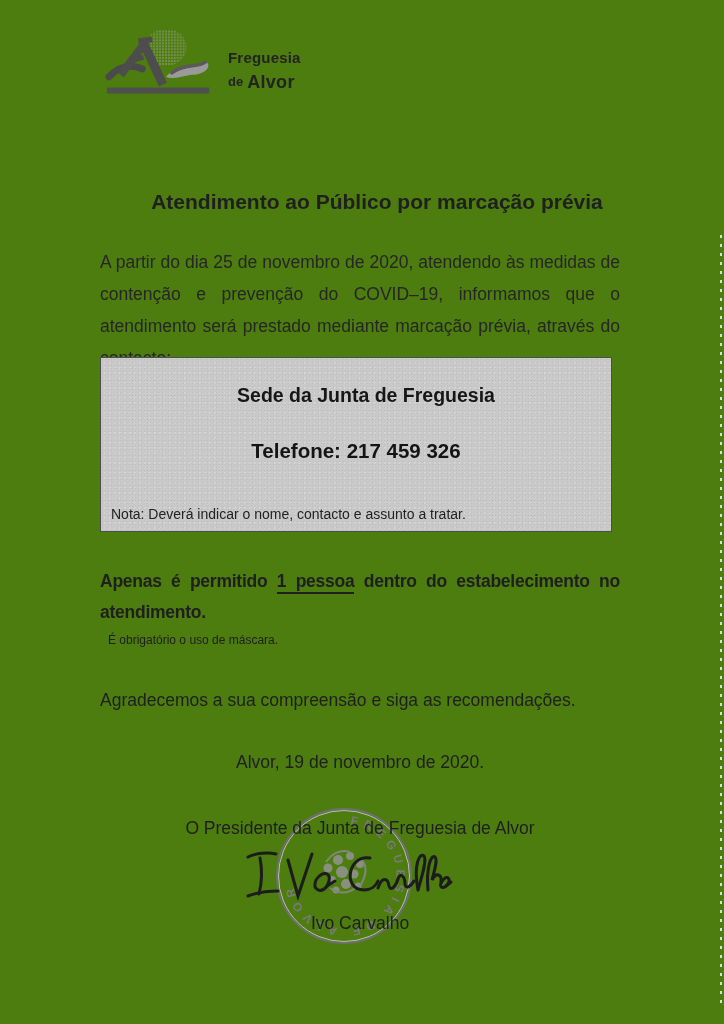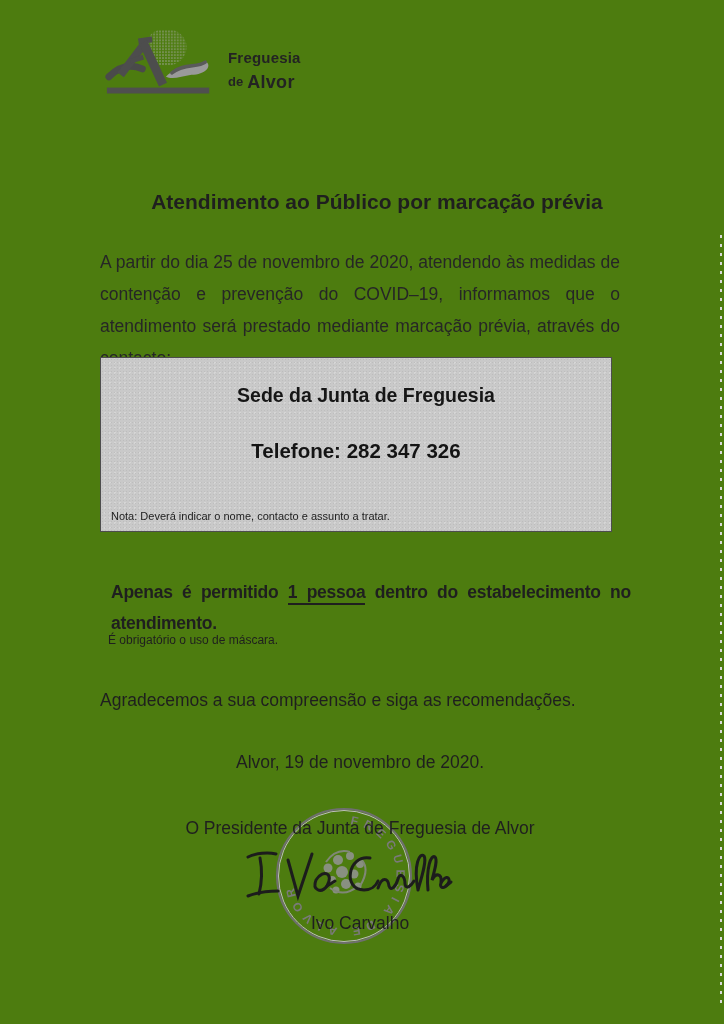--- a/index.html
+++ b/index.html
@@ -39,24 +39,24 @@
     box-sizing:border-box;border:1px solid #4d4d4d;
     background-color:#c9c9c9;
     background-image:
       radial-gradient(#bdbdbd 1px, transparent 1px),
       radial-gradient(#d6d6d6 1px, transparent 1px);
     background-size:3px 3px,5px 5px;
     background-position:0 0,1px 2px;
   }
   .box-heading{margin-top:26px;text-align:center;font-size:19.5px;font-weight:bold;color:#161616;margin-left:20px;}
   .box-phone{margin-top:32px;text-align:center;font-size:20.5px;font-weight:bold;color:#141414;}
-  .box-note{position:absolute;left:10px;bottom:9px;font-size:11px;color:#222;}
+  .box-note{position:absolute;left:10px;bottom:9px;font-size:14px;color:#222;}
   
   .rule1{
-    position:absolute;left:100px;top:566px;width:520px;margin:11px;
+    position:absolute;left:100px;top:566px;width:520px;margin:0;
     font-size:17.5px;font-weight:bold;line-height:31px;text-align:justify;letter-spacing:-.25px;
   }
   .rule1 .hl{border-bottom:2px solid #1f1f1f;padding-bottom:1px;}
   .rule2{
     position:absolute;left:100px;top:625px;width:520px;margin:8px;
     font-size:12px;font-weight:normal;
   }
   .thanks{
     position:absolute;left:100px;top:690px;width:520px;margin:0;font-size:17.5px;
   }
@@ -109,21 +109,21 @@
   </div>
 
   <h2 class="subtitle">Atendimento ao Público por marcação prévia</h2>
 
   <p class="intro">A partir do dia 25 de novembro de 2020, atendendo às medidas de contenção e prevenção do COVID–19, informamos que o atendimento será prestado mediante marcação prévia, através do contacto:</p>
 
   <div class="contact-box">
     <div class="box-heading">Sede da Junta de Freguesia</div>
     <div class="box-phone">
       <span>Telefone:</span>
-      <span>282 347 326</span>
+      <span>217 459 326</span>
     </div>
     <div class="box-note">Nota: Deverá indicar o nome, contacto e assunto a tratar.</div>
   </div>
 
   <p class="rule1">
     <span>Apenas é permitido</span>
     <span class="hl">1 pessoa</span>
     <span>dentro do estabelecimento no atendimento.</span>
   </p>
   <p class="rule2">É obrigatório o uso de máscara.</p>

